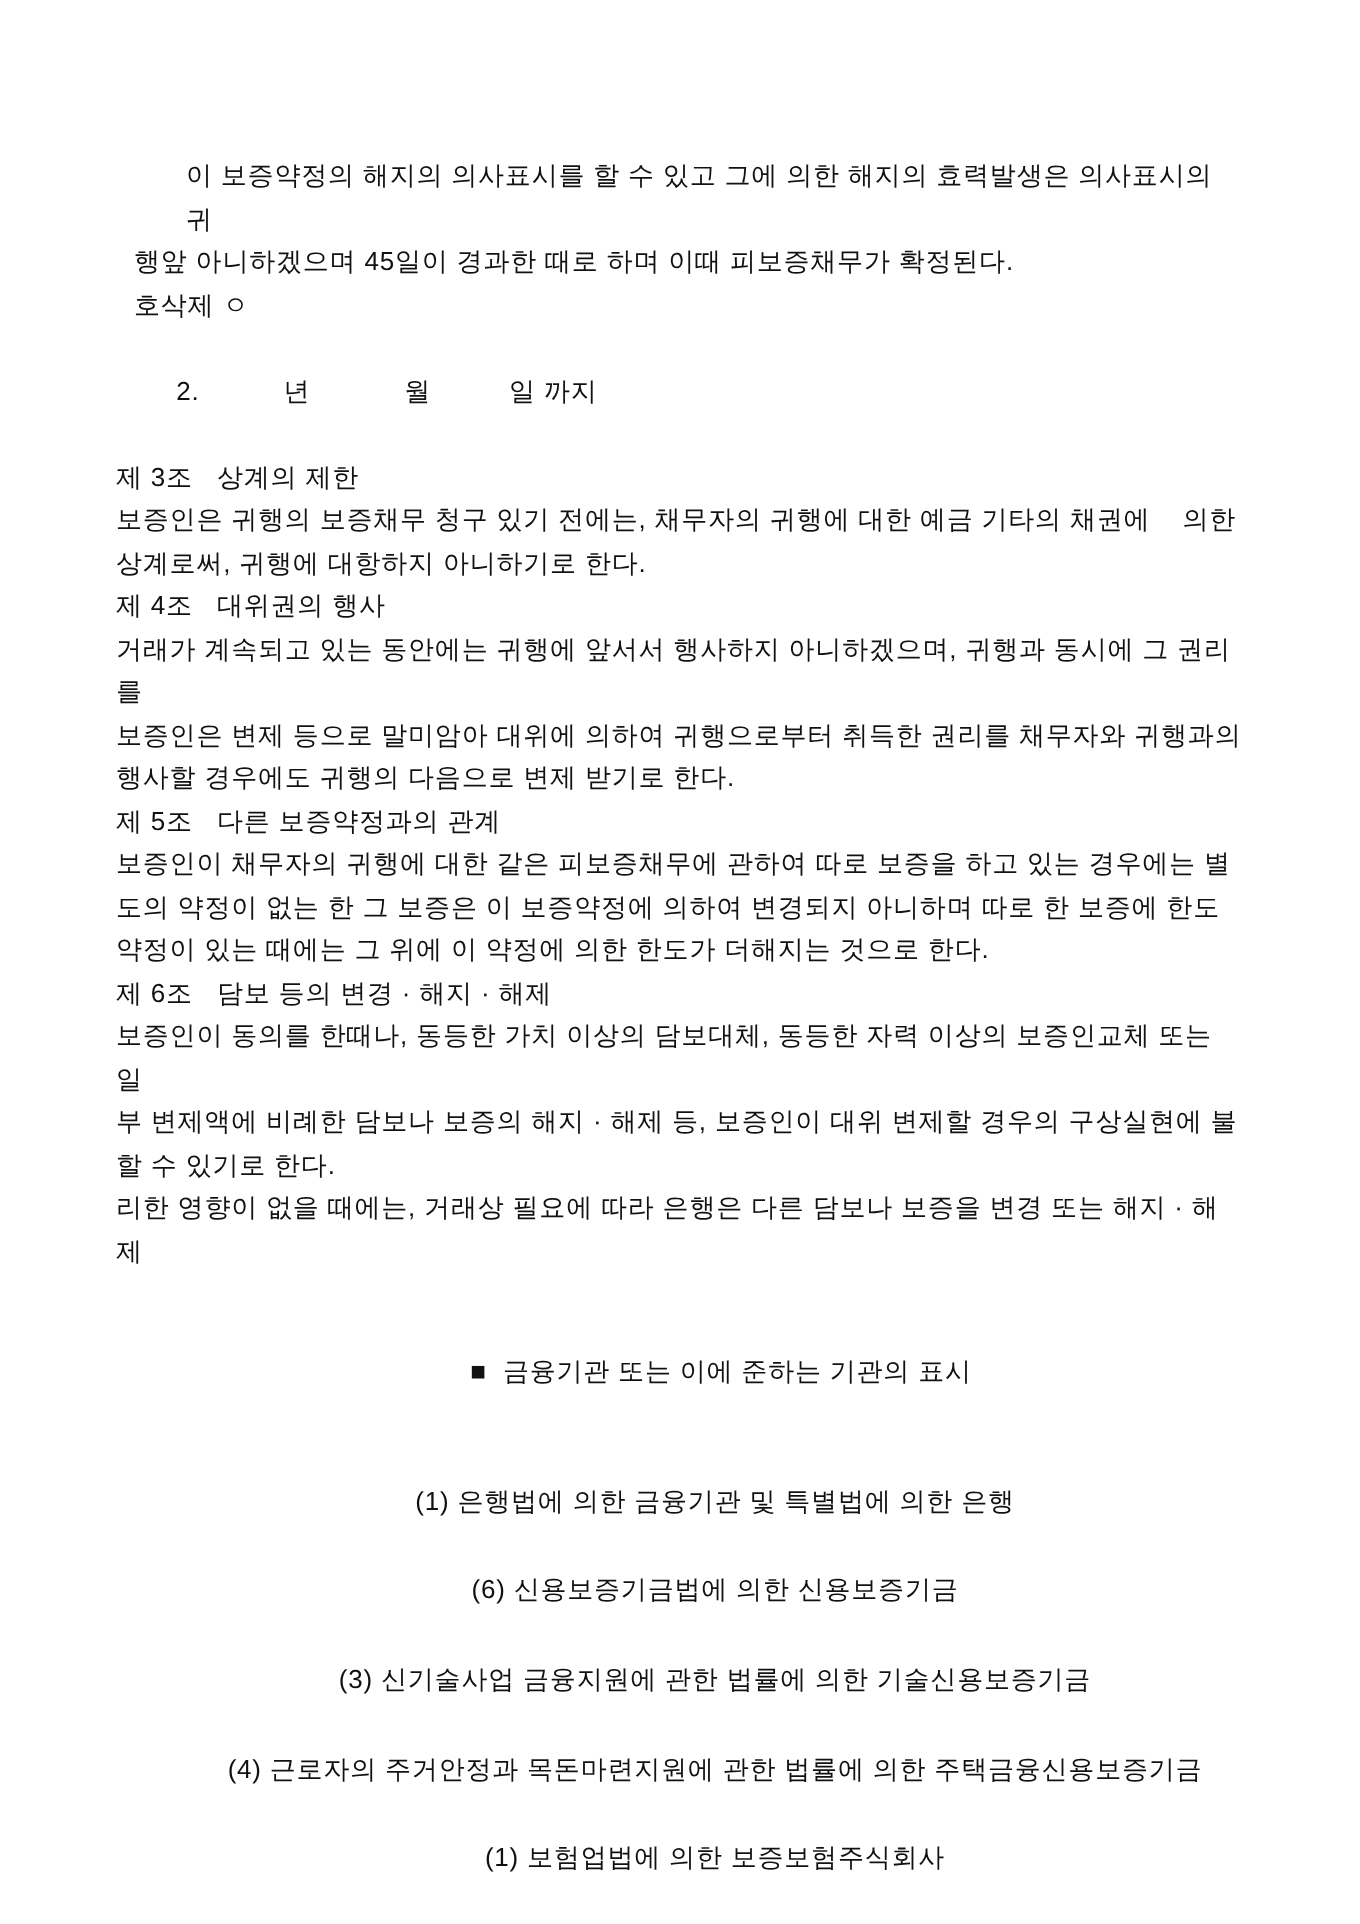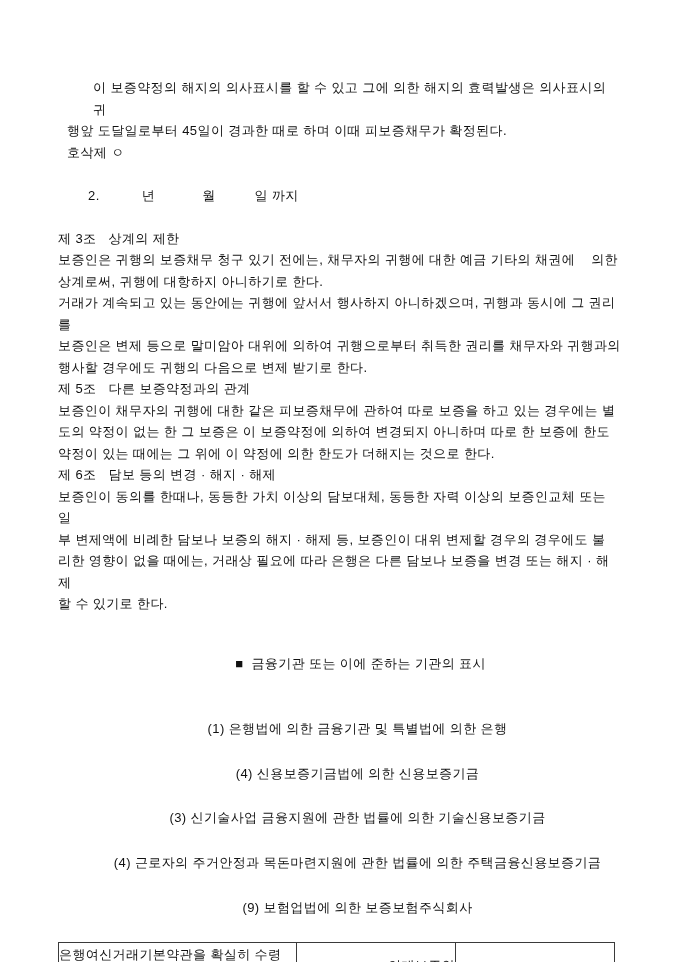--- a/index.html
+++ b/index.html
@@ -59,55 +59,56 @@
   .cell-receipt   { width: 237px; padding-left: 16px; text-align: left; }
   .cell-surety    { width: 158px; text-align: right; }
   .cell-signature { width: 158px; }
 </style>
 </head>
 <body>
 
 <div class="doc">
 
   <div class="line indent-first">이 보증약정의 해지의 의사표시를 할 수 있고 그에 의한 해지의 효력발생은 의사표시의 귀</div>
-  <div class="line indent-cont">행앞 도달일로부터 45일이 경과한 때로 하며 이때 피보증채무가 확정된다.</div>
+  <div class="line indent-cont">행앞 아니하겠으며 45일이 경과한 때로 하며 이때 피보증채무가 확정된다.</div>
   <div class="line indent-cont">호삭제 ㅇ</div>
 
   <div class="line item2-line">
     <span>2.</span><span class="gap-a">년</span><span class="gap-b">월</span><span class="gap-c">일 까지</span>
   </div>
 
   <div class="line article-heading">제 3조   상계의 제한</div>
   <div class="line">보증인은 귀행의 보증채무 청구 있기 전에는, 채무자의 귀행에 대한 예금 기타의 채권에    의한</div>
   <div class="line">상계로써, 귀행에 대항하지 아니하기로 한다.</div>
 
+  <div class="line article-heading">제 4조   대위권의 행사</div>
   <div class="line">거래가 계속되고 있는 동안에는 귀행에 앞서서 행사하지 아니하겠으며, 귀행과 동시에 그 권리를</div>
   <div class="line">보증인은 변제 등으로 말미암아 대위에 의하여 귀행으로부터 취득한 권리를 채무자와 귀행과의</div>
   <div class="line">행사할 경우에도 귀행의 다음으로 변제 받기로 한다.</div>
 
   <div class="line article-heading">제 5조   다른 보증약정과의 관계</div>
   <div class="line">보증인이 채무자의 귀행에 대한 같은 피보증채무에 관하여 따로 보증을 하고 있는 경우에는 별</div>
   <div class="line">도의 약정이 없는 한 그 보증은 이 보증약정에 의하여 변경되지 아니하며 따로 한 보증에 한도</div>
   <div class="line">약정이 있는 때에는 그 위에 이 약정에 의한 한도가 더해지는 것으로 한다.</div>
 
   <div class="line article-heading">제 6조   담보 등의 변경 · 해지 · 해제</div>
   <div class="line">보증인이 동의를 한때나, 동등한 가치 이상의 담보대체, 동등한 자력 이상의 보증인교체 또는 일</div>
-  <div class="line">부 변제액에 비례한 담보나 보증의 해지 · 해제 등, 보증인이 대위 변제할 경우의 경우에도 불</div>
+  <div class="line">부 변제액에 비례한 담보나 보증의 해지 · 해제 등, 보증인이 대위 변제할 경우의 구상실현에 불</div>
+  <div class="line">할 수 있기로 한다.</div>
   <div class="line">리한 영향이 없을 때에는, 거래상 필요에 따라 은행은 다른 담보나 보증을 변경 또는 해지 · 해제</div>
-  <div class="line">할 수 있기로 한다.</div>
 
   <div class="institutions">
     <div class="line inst-title">
       <span class="sq">■</span><span>금융기관 또는 이에 준하는 기관의 표시</span>
     </div>
     <div class="line inst-item">(1) 은행법에 의한 금융기관 및 특별법에 의한 은행</div>
-    <div class="line inst-item">(4) 신용보증기금법에 의한 신용보증기금</div>
+    <div class="line inst-item">(6) 신용보증기금법에 의한 신용보증기금</div>
     <div class="line inst-item">(3) 신기술사업 금융지원에 관한 법률에 의한 기술신용보증기금</div>
     <div class="line inst-item">(4) 근로자의 주거안정과 목돈마련지원에 관한 법률에 의한 주택금융신용보증기금</div>
-    <div class="line inst-item">(9) 보험업법에 의한 보증보험주식회사</div>
+    <div class="line inst-item">(1) 보험업법에 의한 보증보험주식회사</div>
   </div>
 
   <table class="footer-table">
     <tbody>
         <tr>
       <td class="cell-receipt">은행여신거래기본약관을 확실히 수령함.</td>
       <td class="cell-surety">연대보증인</td>
       <td class="cell-signature"></td>
     </tr>
   </tbody>

